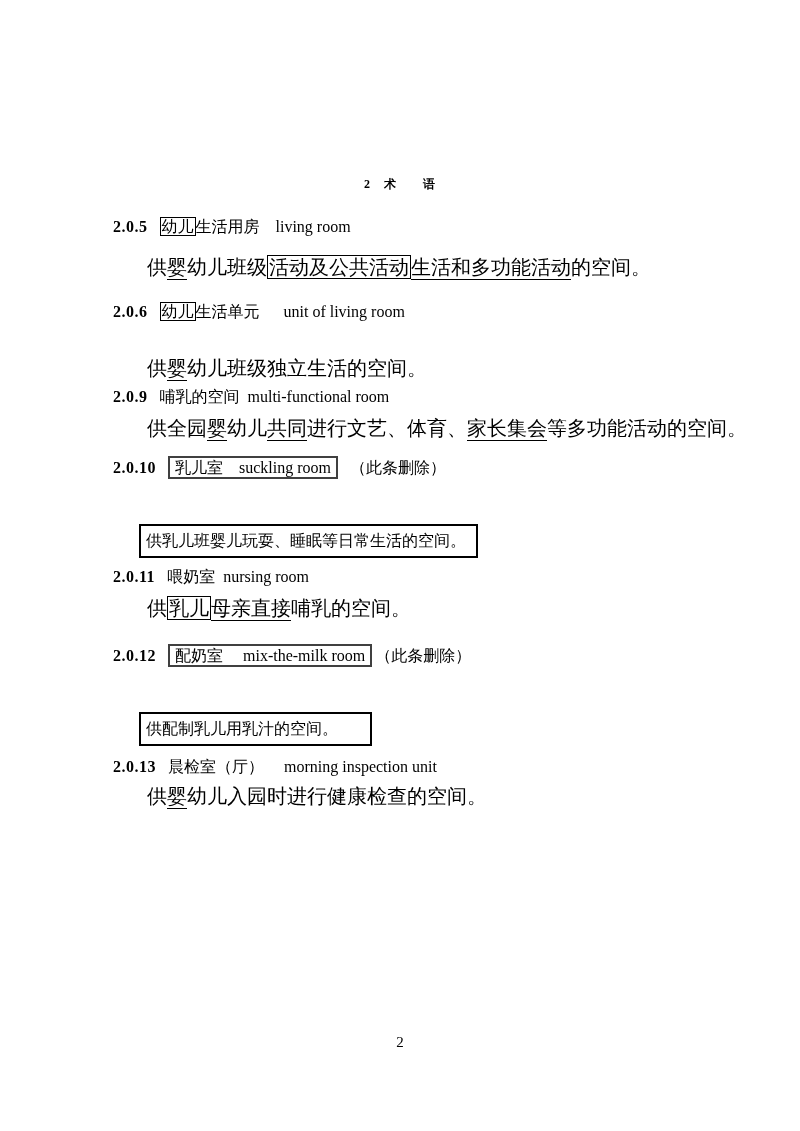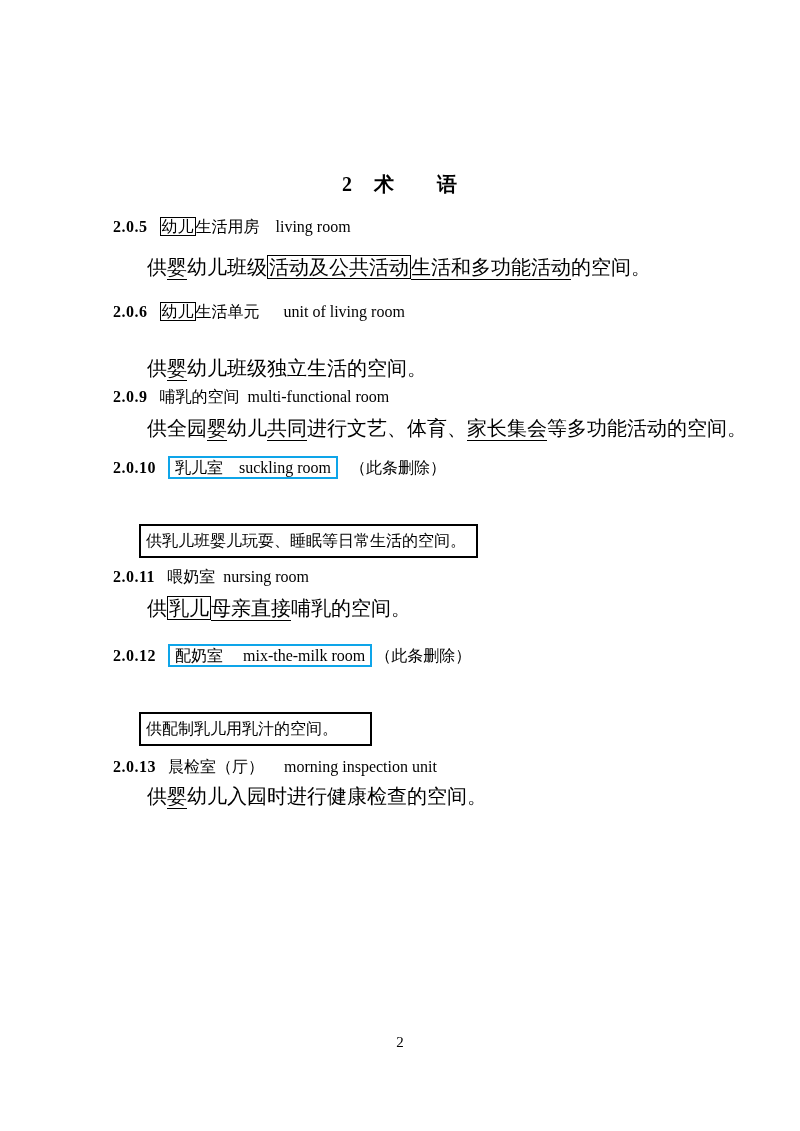--- a/index.html
+++ b/index.html
@@ -10,42 +10,42 @@
     margin: 0 auto;
     background: #ffffff;
     color: #000000;
     font-family: "Liberation Serif", "DejaVu Serif", serif;
     box-sizing: border-box;
     padding-top: 170px;
     overflow: hidden;
   }
   .title {
     text-align: center;
-    font-size: 20px;
+    font-size: 12px;
     font-weight: bold;
     line-height: 28px;
     white-space: pre;
     letter-spacing: 1px;
   }
   .heading {
     margin-left: 113px;
     font-size: 16px;
     line-height: 26px;
     white-space: pre;
   }
   .num {
     font-weight: bold;
     margin-right: 12px;
     letter-spacing: 0.5px;
     text-align: center;
   }
   .seg { white-space: pre; }
   .u { border-bottom: 1px solid #000; padding-bottom: 1px; }
   .box { border: 1px solid #000; padding: 0 1px; }
-  .hbox { border: 2px solid #0ea5e9; padding: 1px 5px; }
+  .hbox { border: 2px solid #404040; padding: 1px 5px; }
   .body-line {
     margin-left: 147px;
     font-size: 20px;
     line-height: 26px;
     white-space: pre;
   }
   .body-boxed-wrap {
     margin-left: 139px;
     font-size: 16px;
     line-height: 26px;

